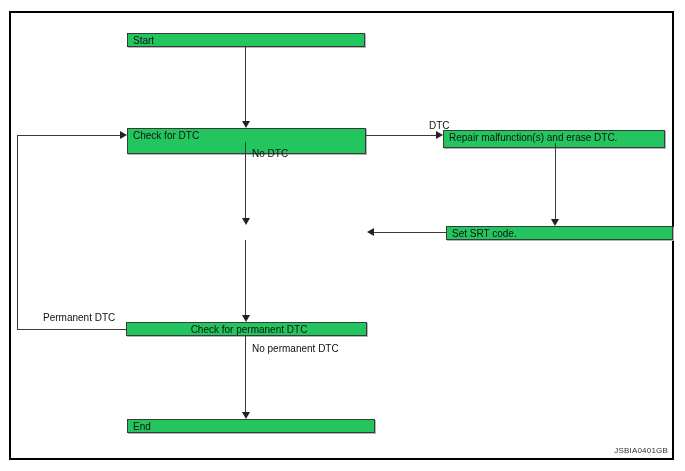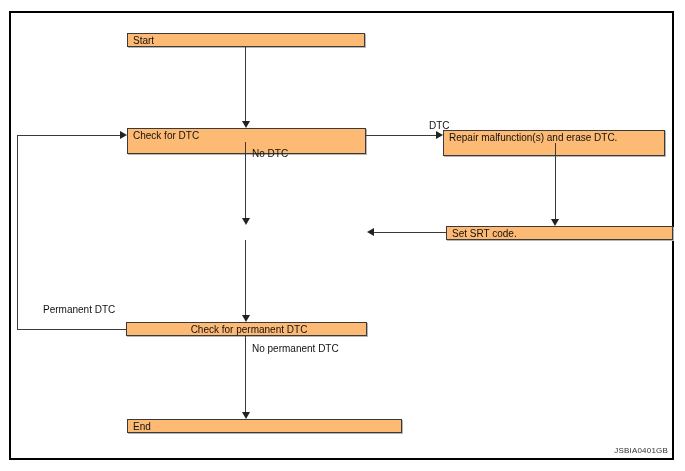--- a/index.html
+++ b/index.html
@@ -17,21 +17,21 @@
     width: 665px; height: 449px;
     border: 2px solid #000;
     box-sizing: border-box;
     background: #fff;
   }
   .node {
     position: absolute;
     box-sizing: border-box;
     border: 1px solid #3a3a3a;
     box-shadow: 1px 1px 0 #b5b5b5;
-    background: #fdba74;
+    background: #22c55e;
     font-size: 10px;
     line-height: 12px;
     color: #111;
     padding: 1px 0 0 5px;
     white-space: nowrap;
     overflow: hidden;
   }
   .vline, .hline { position: absolute; background: #3a3a3a; }
   .vline { width: 1px; }
   .hline { height: 1px; }
@@ -59,28 +59,28 @@
 </head>
 <body>
 
 <div id="canvas">
   <div class="frame"></div>
 
   <div class="node" style="left:127px; top:33px;  width:238px; height:14px;">Start</div>
 
   <div class="node" style="left:127px; top:128px; width:239px; height:26px;">Check for DTC</div>
 
-  <div class="node" style="left:443px; top:130px; width:222px; height:26px;">Repair malfunction(s) and erase DTC.</div>
+  <div class="node" style="left:443px; top:130px; width:222px; height:18px;">Repair malfunction(s) and erase DTC.</div>
 
 
   <div class="node" style="left:446px; top:226px; width:227px; height:14px;">Set SRT code.</div>
 
   <div class="node" style="left:126px; top:322px; width:241px; height:14px;text-align:center;">Check for permanent DTC</div>
 
-  <div class="node" style="left:127px; top:419px; width:275px; height:14px;">End</div>
+  <div class="node" style="left:127px; top:419px; width:248px; height:14px;">End</div>
 
   <div class="vline" style="left:245px; top:47px;  height:75px;"></div>
   <div class="arrow arrow-down" style="left:242px; top:121px;"></div>
 
   <div class="vline" style="left:245px; top:142px; height:76px;"></div>
   <div class="arrow arrow-down" style="left:242px; top:218px;"></div>
 
   <div class="vline" style="left:245px; top:240px; height:75px;"></div>
   <div class="arrow arrow-down" style="left:242px; top:315px;"></div>
 
@@ -96,17 +96,17 @@
   <div class="hline" style="left:374px; top:232px; width:72px;"></div>
   <div class="arrow arrow-left" style="left:367px; top:228px;"></div>
 
   <div class="hline" style="left:17px; top:329px; width:109px;"></div>
   <div class="vline" style="left:17px; top:135px; height:195px;"></div>
   <div class="hline" style="left:17px; top:135px; width:103px;"></div>
   <div class="arrow arrow-right" style="left:120px; top:131px;"></div>
 
   <div class="lbl" style="left:392px; top:120px;margin-left:37px;">DTC</div>
   <div class="lbl" style="left:252px; top:148px;">No DTC</div>
-  <div class="lbl" style="left:43px; top:304px;">Permanent DTC</div>
+  <div class="lbl" style="left:43px; top:312px;">Permanent DTC</div>
   <div class="lbl" style="left:252px; top:343px;">No permanent DTC</div>
 
   <div class="watermark">JSBIA0401GB</div>
 </div>
 
 </body></html>

